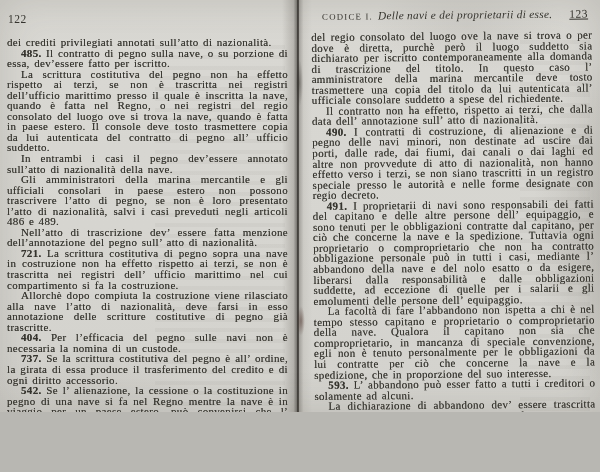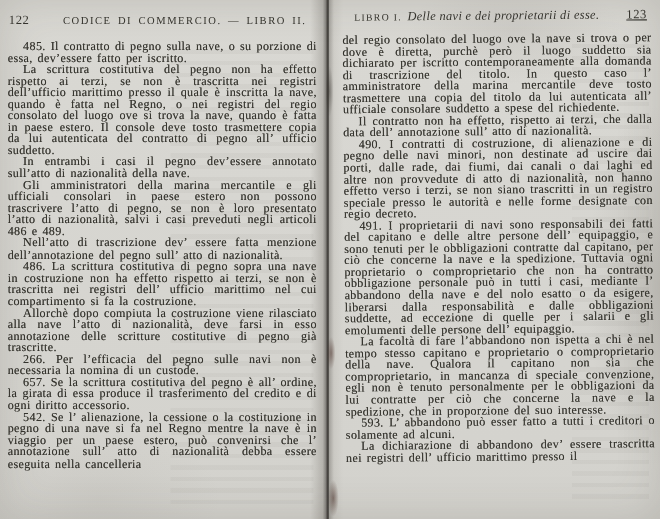--- a/index.html
+++ b/index.html
@@ -1,17 +1,17 @@
 <!DOCTYPE html>
 <html><head>
 <meta charset="utf-8">
 <style>
   html,body{margin:0;padding:0;background:#b8b7b2;}
   .scan{
-    position:relative;width:600px;height:472px;overflow:hidden;
+    position:relative;width:600px;height:412px;overflow:hidden;
     font-family:"Liberation Serif","DejaVu Serif",serif;
     color:#35342e;
     background:
       radial-gradient(ellipse 140px 70px at 78% 6%, rgba(110,104,95,0.10), transparent 70%),
       radial-gradient(ellipse 90px 220px at 100% 55%, rgba(95,90,82,0.16), transparent 75%),
       radial-gradient(ellipse 160px 90px at 15% 96%, rgba(110,104,95,0.08), transparent 70%),
       linear-gradient(180deg,#d9d8d3 0%,#d6d5d0 55%,#d3d2cd 100%);
   }
   .scan::after{
     content:"";position:absolute;inset:0;pointer-events:none;
@@ -52,58 +52,58 @@
     position:absolute;left:7px;width:281px;
     font-size:11px;line-height:10.55px;
     letter-spacing:0.32px;word-spacing:1.4px;
     text-align:justify;
     text-shadow:0 0 0.6px rgba(53,52,46,0.65);
   }
   .page.left  .bodytext{top:37px;}
   .page.right .bodytext{top:31px;left:9px;}
   .bodytext p{margin:0;}
   .bodytext p.ind{text-indent:14px;}
-  .artnum{font-weight:400;}
+  .artnum{font-weight:700;}
 </style>
 </head>
 <body>
 
 <div class="scan">
 
   <div class="ghost" style="left:155px;top:45px;width:130px;height:415px;"></div>
   <div class="ghost" style="left:520px;top:40px;width:70px;height:420px;"></div>
 
   <div class="page left">
     <div class="pghead">
       <span class="pgnum">122</span>
-      <span class="runhead">CODICE DI COMMERCIO. — LIBRO II.</span>
     </div>
     <div class="bodytext">
+      <p class="p"><b class="artnum"></b><span>dei crediti privilegiati annotati sull’atto di nazionalità.</span></p>
       <p class="p ind"><b class="artnum">485. </b><span>Il contratto di pegno sulla nave, o su porzione di essa, dev’essere fatto per iscritto.</span></p>
       <p class="p ind"><b class="artnum"></b><span>La scrittura costitutiva del pegno non ha effetto rispetto ai terzi, se non è trascritta nei registri dell’ufficio marittimo presso il quale è inscritta la nave, quando è fatta nel Regno, o nei registri del regio consolato del luogo ove si trova la nave, quando è fatta in paese estero. Il console deve tosto trasmettere copia da lui autenticata del contratto di pegno all’ ufficio suddetto.</span></p>
       <p class="p ind"><b class="artnum"></b><span>In entrambi i casi il pegno dev’essere annotato sull’atto di nazionalità della nave.</span></p>
       <p class="p ind"><b class="artnum"></b><span>Gli amministratori della marina mercantile e gli ufficiali consolari in paese estero non possono trascrivere l’atto di pegno, se non è loro presentato l’atto di nazionalità, salvi i casi preveduti negli articoli 486 e 489.</span></p>
       <p class="p ind"><b class="artnum"></b><span>Nell’atto di trascrizione dev’ essere fatta menzione dell’annotazione del pegno sull’ atto di nazionalità.</span></p>
-      <p class="p ind"><b class="artnum">486. </b><span>La scrittura costitutiva di pegno sopra una nave in costruzione non ha effetto rispetto ai terzi, se non è trascritta nei registri dell’ ufficio marittimo nel cui compartimento si fa la costruzione.</span></p>
+      <p class="p ind"><b class="artnum">721. </b><span>La scrittura costitutiva di pegno sopra una nave in costruzione non ha effetto rispetto ai terzi, se non è trascritta nei registri dell’ ufficio marittimo nel cui compartimento si fa la costruzione.</span></p>
       <p class="p ind"><b class="artnum"></b><span>Allorchè dopo compiuta la costruzione viene rilasciato alla nave l’atto di nazionalità, deve farsi in esso annotazione delle scritture costitutive di pegno già trascritte.</span></p>
-      <p class="p ind"><b class="artnum">266. </b><span>Per l’efficacia del pegno sulle navi non è necessaria la nomina di un custode.</span></p>
-      <p class="p ind"><b class="artnum">657. </b><span>Se la scrittura costitutiva del pegno è all’ ordine, la girata di essa produce il trasferimento del credito e di ogni diritto accessorio.</span></p>
+      <p class="p ind"><b class="artnum">404. </b><span>Per l’efficacia del pegno sulle navi non è necessaria la nomina di un custode.</span></p>
+      <p class="p ind"><b class="artnum">737. </b><span>Se la scrittura costitutiva del pegno è all’ ordine, la girata di essa produce il trasferimento del credito e di ogni diritto accessorio.</span></p>
       <p class="p ind"><b class="artnum">542. </b><span>Se l’ alienazione, la cessione o la costituzione in pegno di una nave si fa nel Regno mentre la nave è in viaggio per un paese estero, può convenirsi che l’ annotazione sull’ atto di nazionalità debba essere eseguita nella cancelleria</span></p>
     </div>
   </div>
 
   <div class="gutter"></div>
   <div class="gutter-line"></div>
   <div class="blotch b1"></div>
   <div class="blotch b2"></div>
   <div class="blotch b3"></div>
 
   <div class="page right">
     <div class="pghead">
-      <span class="seclabel">LIBRO I.</span>
+      <span class="seclabel">CODICE I.</span>
       <span class="runtitle">Delle navi e dei proprietarii di esse.</span>
       <span class="pgnum">123</span>
     </div>
     <div class="bodytext">
       <p class="p"><b class="artnum"></b><span>del regio consolato del luogo ove la nave si trova o per dove è diretta, purchè però il luogo suddetto sia dichiarato per iscritto contemporaneamente alla domanda di trascrizione del titolo. In questo caso l’ amministratore della marina mercantile deve tosto trasmettere una copia del titolo da lui autenticata all’ ufficiale consolare suddetto a spese del richiedente.</span></p>
       <p class="p ind"><b class="artnum"></b><span>Il contratto non ha effetto, rispetto ai terzi, che dalla data dell’ annotazione sull’ atto di nazionalità.</span></p>
       <p class="p ind"><b class="artnum">490. </b><span>I contratti di costruzione, di alienazione e di pegno delle navi minori, non destinate ad uscire dai porti, dalle rade, dai fiumi, dai canali o dai laghi ed altre non provvedute di atto di nazionalità, non hanno effetto verso i terzi, se non siano trascritti in un registro speciale presso le autorità e nelle forme designate con regio decreto.</span></p>
       <p class="p ind"><b class="artnum">491. </b><span>I proprietarii di navi sono responsabili dei fatti del capitano e delle altre persone dell’ equipaggio, e sono tenuti per le obbligazioni contratte dal capitano, per ciò che concerne la nave e la spedizione. Tuttavia ogni proprietario o comproprietario che non ha contratto obbligazione personale può in tutti i casi, mediante l’ abbandono della nave e del nolo esatto o da esigere, liberarsi dalla responsabilità e dalle obbligazioni suddette, ad eccezione di quelle per i salarii e gli emolumenti delle persone dell’ equipaggio.</span></p>
       <p class="p ind"><b class="artnum"></b><span>La facoltà di fare l’abbandono non ispetta a chi è nel tempo stesso capitano e proprietario o comproprietario della nave. Qualora il capitano non sia che comproprietario, in mancanza di speciale convenzione, egli non è tenuto personalmente per le obbligazioni da lui contratte per ciò che concerne la nave e la spedizione, che in proporzione del suo interesse.</span></p>
       <p class="p ind"><b class="artnum">593. </b><span>L’ abbandono può esser fatto a tutti i creditori o solamente ad alcuni.</span></p>

